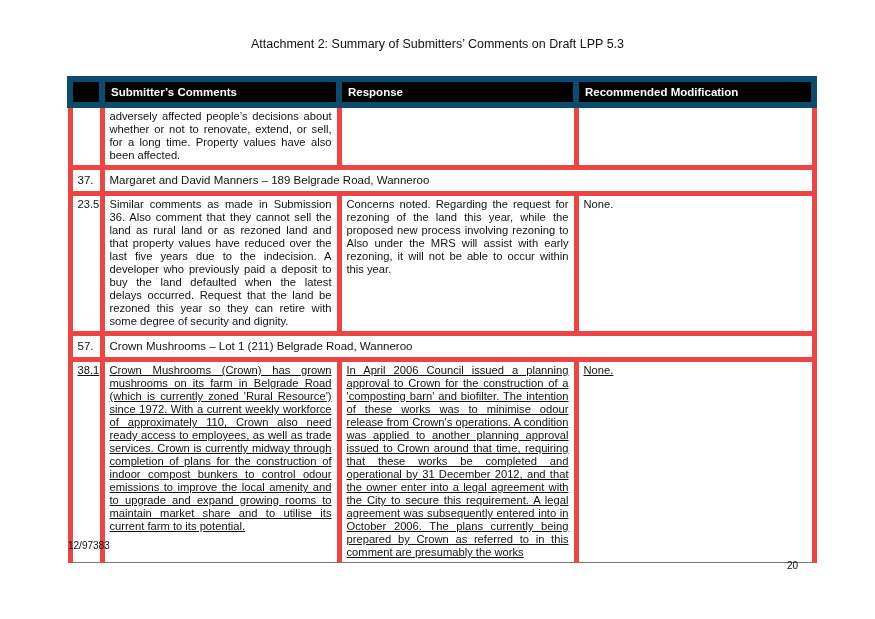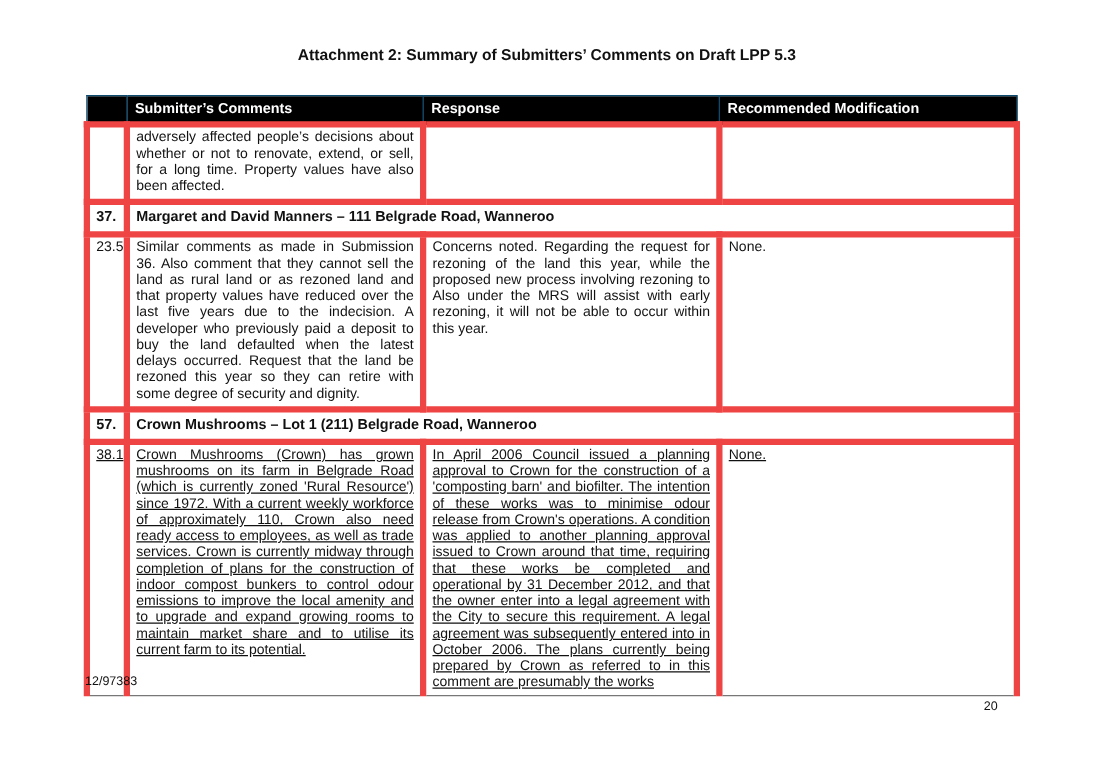--- a/index.html
+++ b/index.html
@@ -1,31 +1,31 @@
 <!DOCTYPE html>
 <html><head>
 <meta charset="utf-8">
 <style>
   html, body { margin: 0; padding: 0; background: #ffffff; }
   body { width: 875px; height: 619px; position: relative; overflow: hidden;
          font-family: "Liberation Sans", sans-serif; color: #111; }
   .title { position: absolute; left: 0; width: 875px; top: 37px; text-align: center;
-           font-size: 12.5px; font-weight: bold; }
+           font-size: 12.5px; font-weight: normal; }
   table.sub { position: absolute; left: 67px; top: 76px; width: 744px;
               border-collapse: collapse; table-layout: fixed; font-size: 11.2px; line-height: 13px; }
   table.sub col.c1 { width: 32px; }
   table.sub col.c2 { width: 237px; }
   table.sub col.c3 { width: 237px; }
   table.sub col.c4 { width: 238px; }
   table.sub th { background: #000; color: #fff; font-weight: bold; text-align: left;
-                 padding: 3px 6px 3px 6px; height: 14px; font-size: 11.5px; border: 1px solid #0c4a6e; }
+                 padding: 3px 6px 3px 6px; height: 14px; font-size: 11.5px; border: 6px solid #0c4a6e; }
   table.sub td { border: 5px solid #ef4444; vertical-align: top; padding: 2px 5px 3px 5px; }
   td.just { text-align: justify; }
   td.num { padding-left: 3px; padding-right: 2px; }
-  tr.group td { font-weight: bold; font-size: 11.5px; padding-top: 4px; padding-bottom: 4px; }
+  tr.group td { font-weight: normal; font-size: 11.5px; padding-top: 4px; padding-bottom: 4px; }
   tr.bottom td { border-bottom: 1px solid #777; text-decoration: underline; }
   .footer-left { position: absolute; left: 68px; top: 540px; font-size: 10px; }
   .footer-right { position: absolute; left: 787px; top: 560px; font-size: 10px; }
 </style>
 </head>
 <body>
 
 <div class="title">Attachment 2: Summary of Submitters’ Comments on Draft LPP 5.3</div>
 
 <table class="sub">
@@ -45,21 +45,21 @@
   </thead>
   <tbody>
     <tr>
       <td class="num"></td>
       <td class="just">adversely affected people’s decisions about whether or not to renovate, extend, or sell, for a long time.  Property values have also been affected.</td>
       <td class="just"></td>
       <td></td>
     </tr>
     <tr class="group">
       <td class="num">37.</td>
-      <td colspan="3">Margaret and David Manners – 111 Belgrade Road, Wanneroo</td>
+      <td colspan="3">Margaret and David Manners – 189 Belgrade Road, Wanneroo</td>
     </tr>
     <tr>
       <td class="num">23.5</td>
       <td class="just">Similar comments as made in Submission 36.  Also comment that they cannot sell the land as rural land or as rezoned land and that property values have reduced over the last five years due to the indecision.  A developer who previously paid a deposit to buy the land defaulted when the latest delays occurred.  Request that the land be rezoned this year so they can retire with some degree of security and dignity.</td>
       <td class="just">Concerns noted.  Regarding the request for rezoning of the land this year, while the proposed new process involving rezoning to Also under the MRS will assist with early rezoning, it will not be able to occur within this year.</td>
       <td>None.</td>
     </tr>
     <tr class="group">
       <td class="num">57.</td>
       <td colspan="3">Crown Mushrooms – Lot 1 (211) Belgrade Road, Wanneroo</td>

